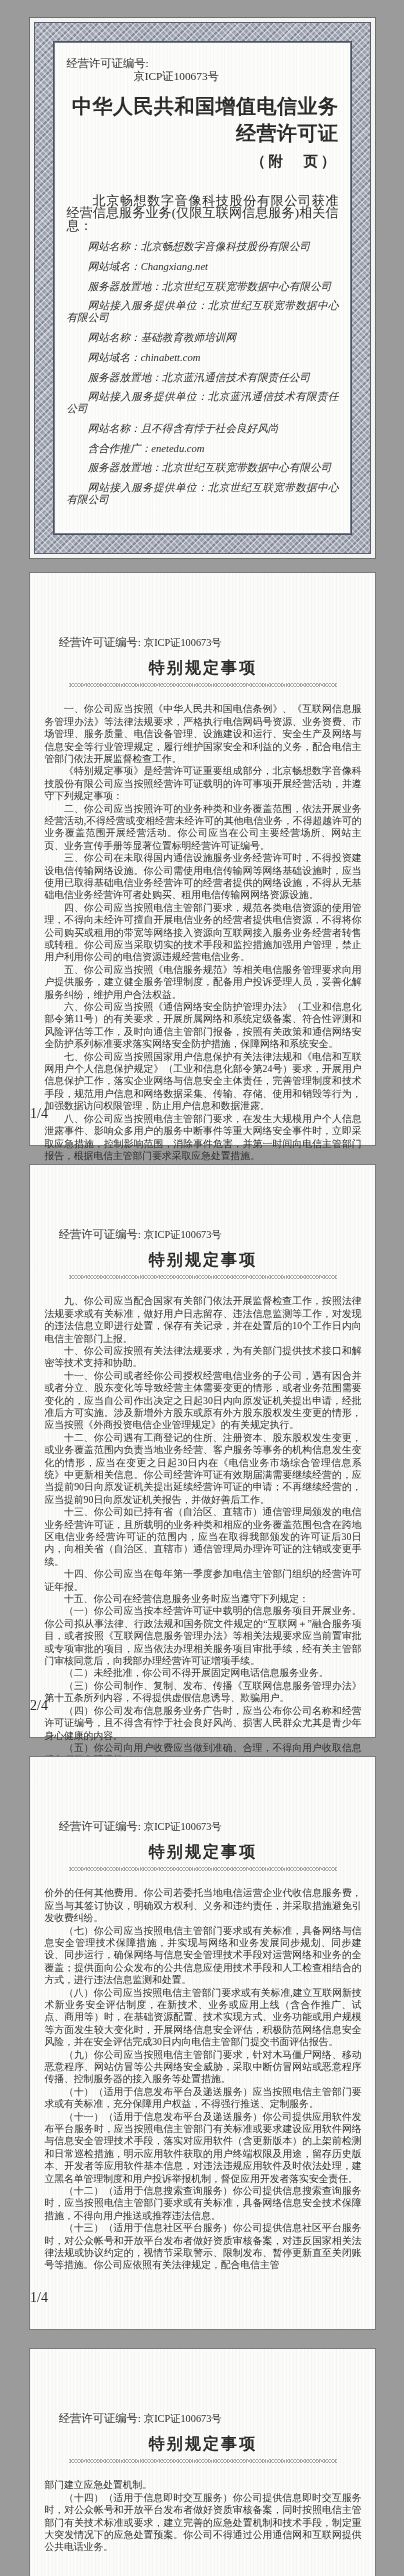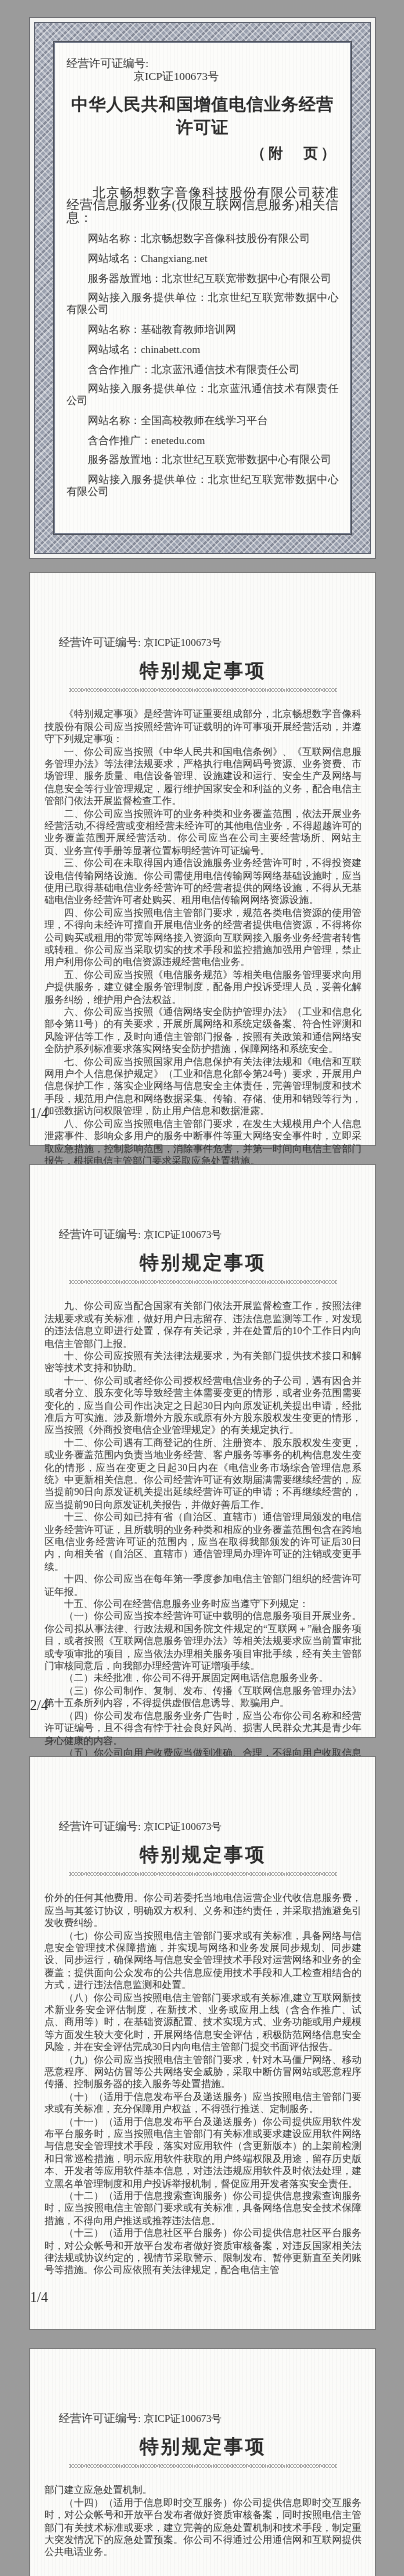--- a/index.html
+++ b/index.html
@@ -30,39 +30,39 @@
   .cert-inner{
     height:100%;box-sizing:border-box;
     background:#fcfcfa;
     border:1px solid #767d8d;
     outline:0.5px solid #4e525c;
     padding:13.4px 11.3px;
     background-image:repeating-linear-gradient(90deg, rgba(90,90,100,0.03) 0 1px, rgba(0,0,0,0) 1px 3.6px);
   }
   .cert-license-label{font-size:11.3px;line-height:13.4px;margin:0;}
   .cert-license-number{font-size:11.3px;line-height:13.4px;margin:0 0 0 67px;}
-  .cert-title{font-size:17px;font-weight:bold;text-align:center;margin:9.3px 0 0 0;letter-spacing:0.5px;}
+  .cert-title{font-size:20px;font-weight:bold;text-align:right;margin:9.3px 0 0 0;letter-spacing:0.5px;}
   .cert-subtitle{font-size:14.4px;font-weight:bold;text-align:right;margin:5.2px 0 0 0;letter-spacing:3.1px;}
   .cert-intro{font-size:13px;line-height:12.4px;margin:24px 0 0 0;text-indent:2em;text-align:justify;}
   .cert-entries{margin-top:9.3px;}
-  .cert-entries p{font-size:10.6px;line-height:12px;margin:0 0 7.7px 0;text-indent:2em;text-align:justify;}
+  .cert-entries p{font-size:10.6px;line-height:12px;margin:0 0 7.7px 0;text-indent:2em;text-align:justify;font-style:italic;}
 
   
   .prov-page{
     width:347px;height:574px;margin:18px auto 0 auto;
     box-sizing:border-box;position:relative;
     background:#fbfbf9;
     border:0.5px solid #7a7a7a;
     padding:62px 13.4px 0 14.4px;
     background-image:repeating-linear-gradient(90deg, rgba(100,100,105,0.035) 0 1px, rgba(0,0,0,0) 1px 3.6px);
   }
   .prov-page.first{margin-top:13px;}
   .prov-header{font-size:11.3px;line-height:14.4px;margin:0 0 0 14.4px;}
   .prov-header .num{font-size:10.3px;}
-  .prov-title{font-size:19px;font-weight:bold;text-align:center;margin:7.2px 0 0 0;letter-spacing:2.1px;}
+  .prov-title{font-size:16px;font-weight:bold;text-align:center;margin:7.2px 0 0 0;letter-spacing:2.1px;}
   .squiggle{
     height:4.1px;width:268px;margin:4.1px auto 0 auto;
     background-image:
       repeating-linear-gradient(55deg,#8e8e8e 0 0.8px,rgba(0,0,0,0) 0.8px 2.6px),
       repeating-linear-gradient(-55deg,#8e8e8e 0 0.8px,rgba(0,0,0,0) 0.8px 2.6px);
     opacity:.75;
   }
   .prov-body{margin-top:16.5px;overflow:hidden;}
   .prov-body p{
     font-size:9.8px;line-height:12.4px;margin:0;
@@ -87,41 +87,41 @@
         <h1 class="cert-title">中华人民共和国增值电信业务经营许可证</h1>
         <h2 class="cert-subtitle">（附　页）</h2>
         <p class="cert-intro">北京畅想数字音像科技股份有限公司获准经营信息服务业务(仅限互联网信息服务)相关信息：</p>
         <div class="cert-entries">
             <p>网站名称：北京畅想数字音像科技股份有限公司</p>
             <p>网站域名：Changxiang.net</p>
             <p>服务器放置地：北京世纪互联宽带数据中心有限公司</p>
             <p>网站接入服务提供单位：北京世纪互联宽带数据中心有限公司</p>
             <p>网站名称：基础教育教师培训网</p>
             <p>网站域名：chinabett.com</p>
-            <p>含合作推广：北京蓝汛通信技术有限责任公司</p>
+            <p>服务器放置地：北京蓝汛通信技术有限责任公司</p>
             <p>网站接入服务提供单位：北京蓝汛通信技术有限责任公司</p>
-            <p>网站名称：全国高校教师在线学习平台</p>
+            <p>网站名称：且不得含有悖于社会良好风尚</p>
             <p>含合作推广：enetedu.com</p>
             <p>服务器放置地：北京世纪互联宽带数据中心有限公司</p>
             <p>网站接入服务提供单位：北京世纪互联宽带数据中心有限公司</p>
           </div>
       </div>
     </div>
   </div>
 
   <div class="prov-page first">
     <p class="prov-header">
       <span>经营许可证编号: </span>
       <span class="num">京ICP证100673号</span>
     </p>
     <h1 class="prov-title">特别规定事项</h1>
     <div class="squiggle"></div>
     <div class="prov-body">
+        <p>一、你公司应当按照《中华人民共和国电信条例》、《互联网信息服务管理办法》等法律法规要求，严格执行电信网码号资源、业务资费、市场管理、服务质量、电信设备管理、设施建设和运行、安全生产及网络与信息安全等行业管理规定，履行维护国家安全和利益的义务，配合电信主管部门依法开展监督检查工作。</p>
         <p>《特别规定事项》是经营许可证重要组成部分，北京畅想数字音像科技股份有限公司应当按照经营许可证载明的许可事项开展经营活动，并遵守下列规定事项：</p>
-        <p>一、你公司应当按照《中华人民共和国电信条例》、《互联网信息服务管理办法》等法律法规要求，严格执行电信网码号资源、业务资费、市场管理、服务质量、电信设备管理、设施建设和运行、安全生产及网络与信息安全等行业管理规定，履行维护国家安全和利益的义务，配合电信主管部门依法开展监督检查工作。</p>
         <p>二、你公司应当按照许可的业务种类和业务覆盖范围，依法开展业务经营活动,不得经营或变相经营未经许可的其他电信业务，不得超越许可的业务覆盖范围开展经营活动。你公司应当在公司主要经营场所、网站主页、业务宣传手册等显著位置标明经营许可证编号。</p>
         <p>三、你公司在未取得国内通信设施服务业务经营许可时，不得投资建设电信传输网络设施。你公司需使用电信传输网等网络基础设施时，应当使用已取得基础电信业务经营许可的经营者提供的网络设施，不得从无基础电信业务经营许可者处购买、租用电信传输网网络资源设施。</p>
         <p>四、你公司应当按照电信主管部门要求，规范各类电信资源的使用管理，不得向未经许可擅自开展电信业务的经营者提供电信资源，不得将你公司购买或租用的带宽等网络接入资源向互联网接入服务业务经营者转售或转租。你公司应当采取切实的技术手段和监控措施加强用户管理，禁止用户利用你公司的电信资源违规经营电信业务。</p>
         <p>五、你公司应当按照《电信服务规范》等相关电信服务管理要求向用户提供服务，建立健全服务管理制度，配备用户投诉受理人员，妥善化解服务纠纷，维护用户合法权益。</p>
         <p>六、你公司应当按照《通信网络安全防护管理办法》（工业和信息化部令第11号）的有关要求，开展所属网络和系统定级备案、符合性评测和风险评估等工作，及时向通信主管部门报备，按照有关政策和通信网络安全防护系列标准要求落实网络安全防护措施，保障网络和系统安全。</p>
         <p>七、你公司应当按照国家用户信息保护有关法律法规和《电信和互联网用户个人信息保护规定》（工业和信息化部令第24号）要求，开展用户信息保护工作，落实企业网络与信息安全主体责任，完善管理制度和技术手段，规范用户信息和网络数据采集、传输、存储、使用和销毁等行为，加强数据访问权限管理，防止用户信息和数据泄露。</p>
         <p>八、你公司应当按照电信主管部门要求，在发生大规模用户个人信息泄露事件、影响众多用户的服务中断事件等重大网络安全事件时，立即采取应急措施，控制影响范围，消除事件危害，并第一时间向电信主管部门报告，根据电信主管部门要求采取应急处置措施。</p>
       </div>
     <p class="page-number">1/4</p>
   </div>

